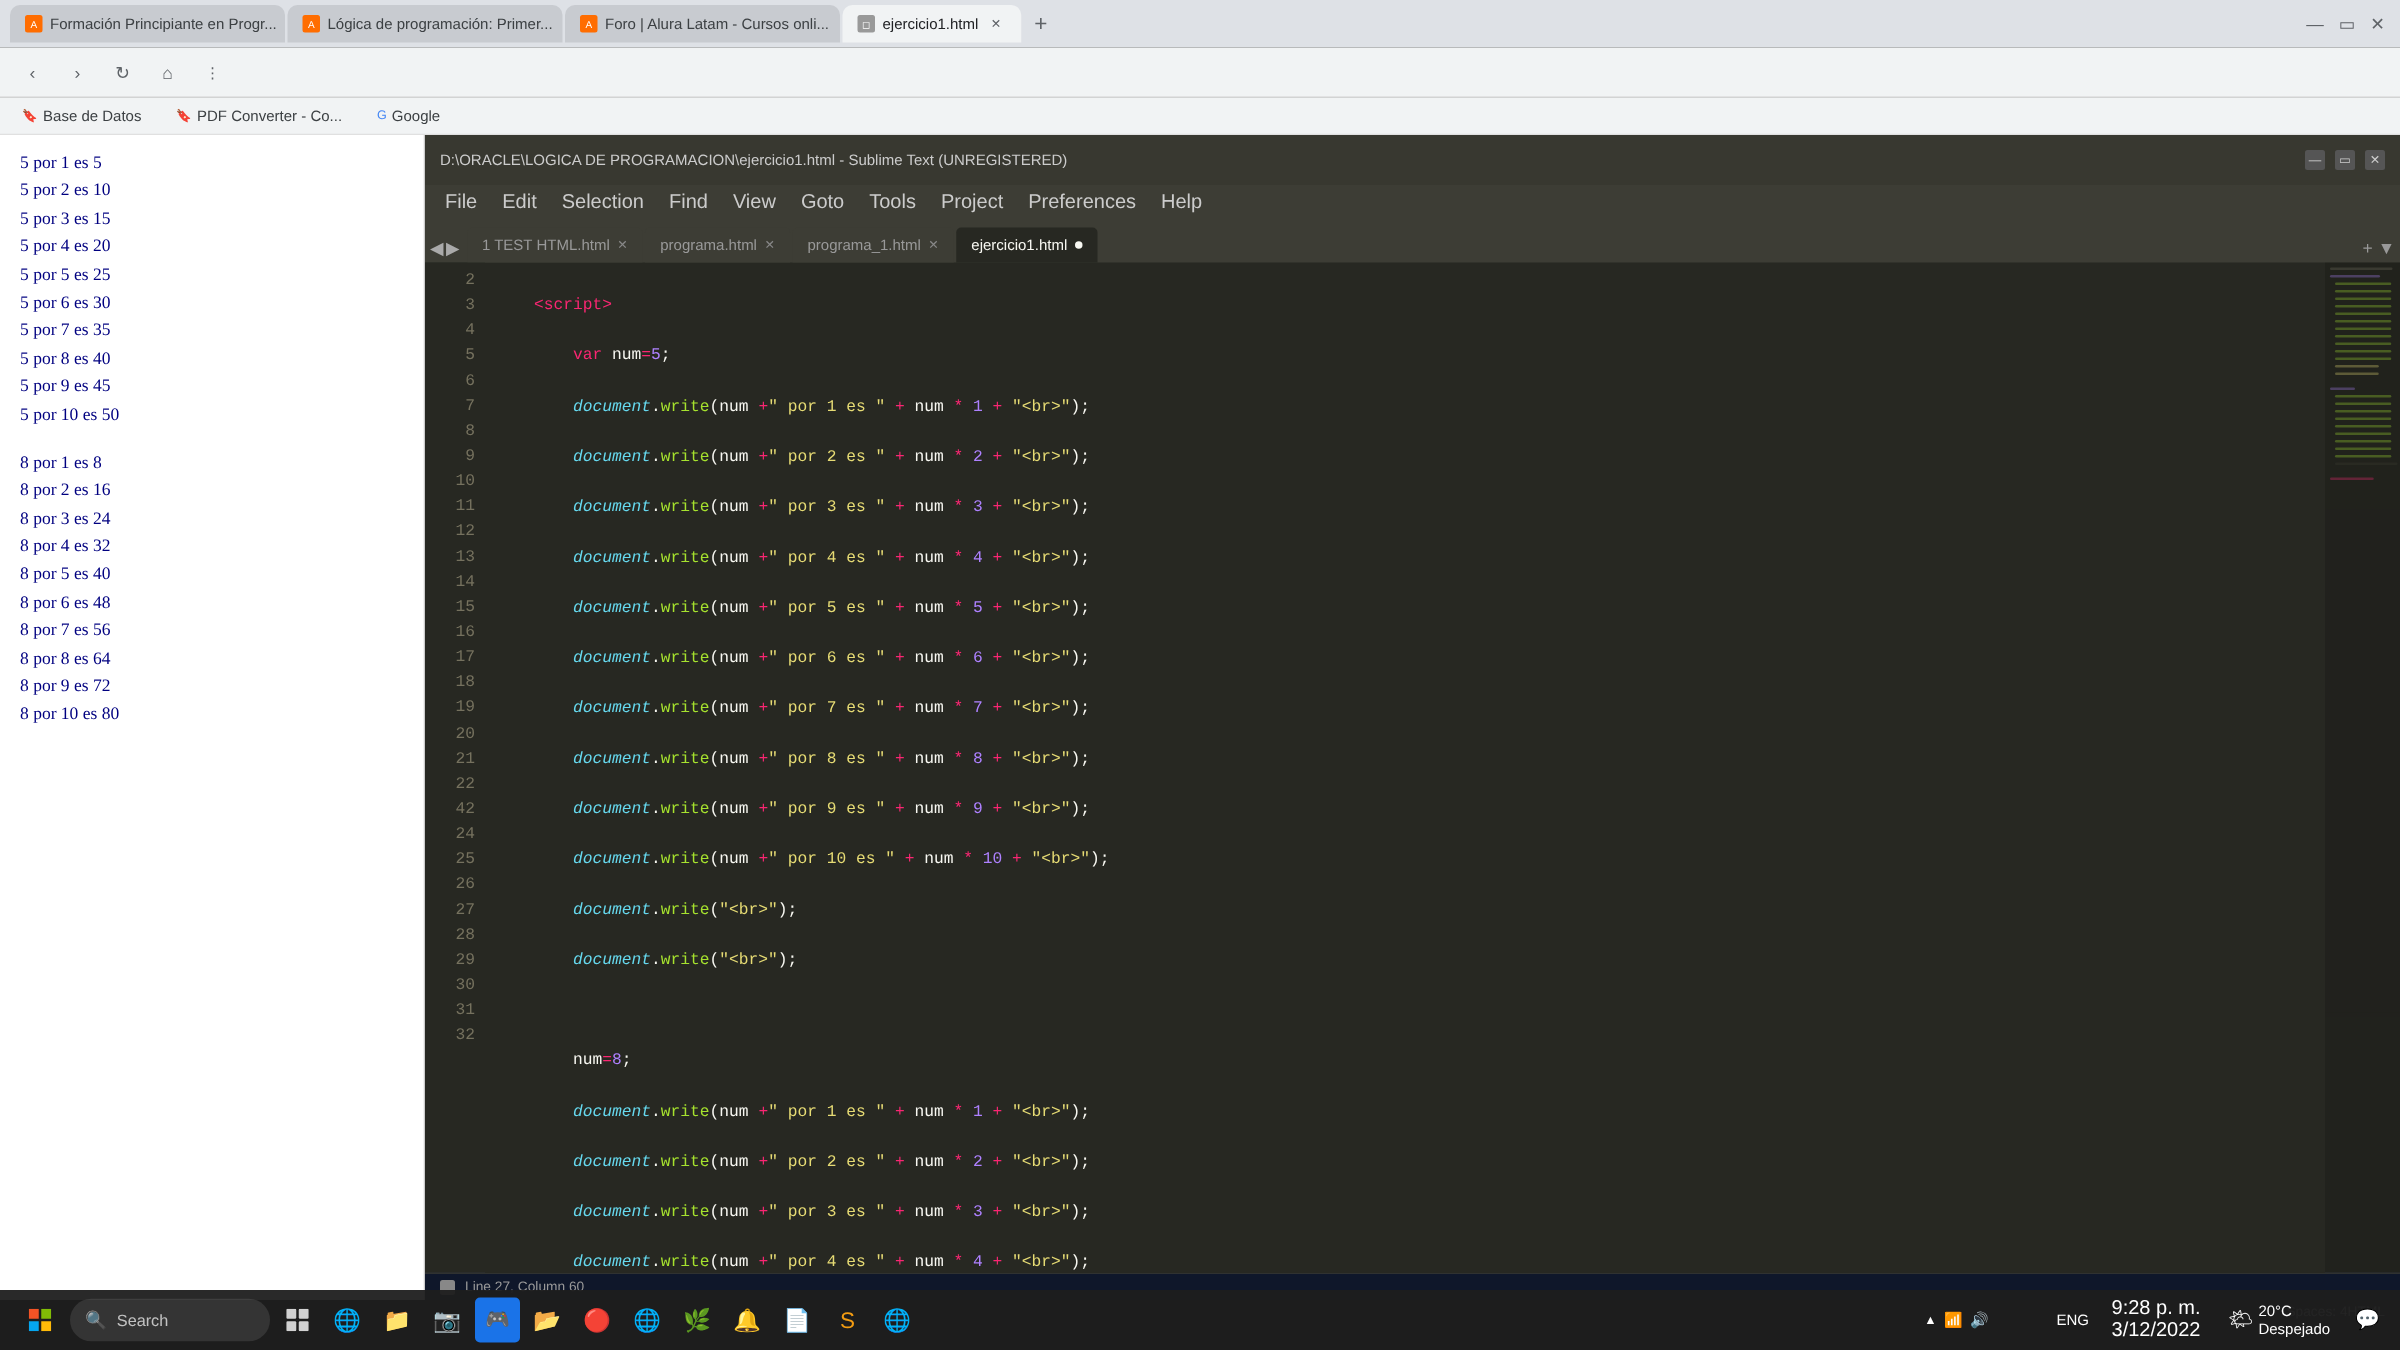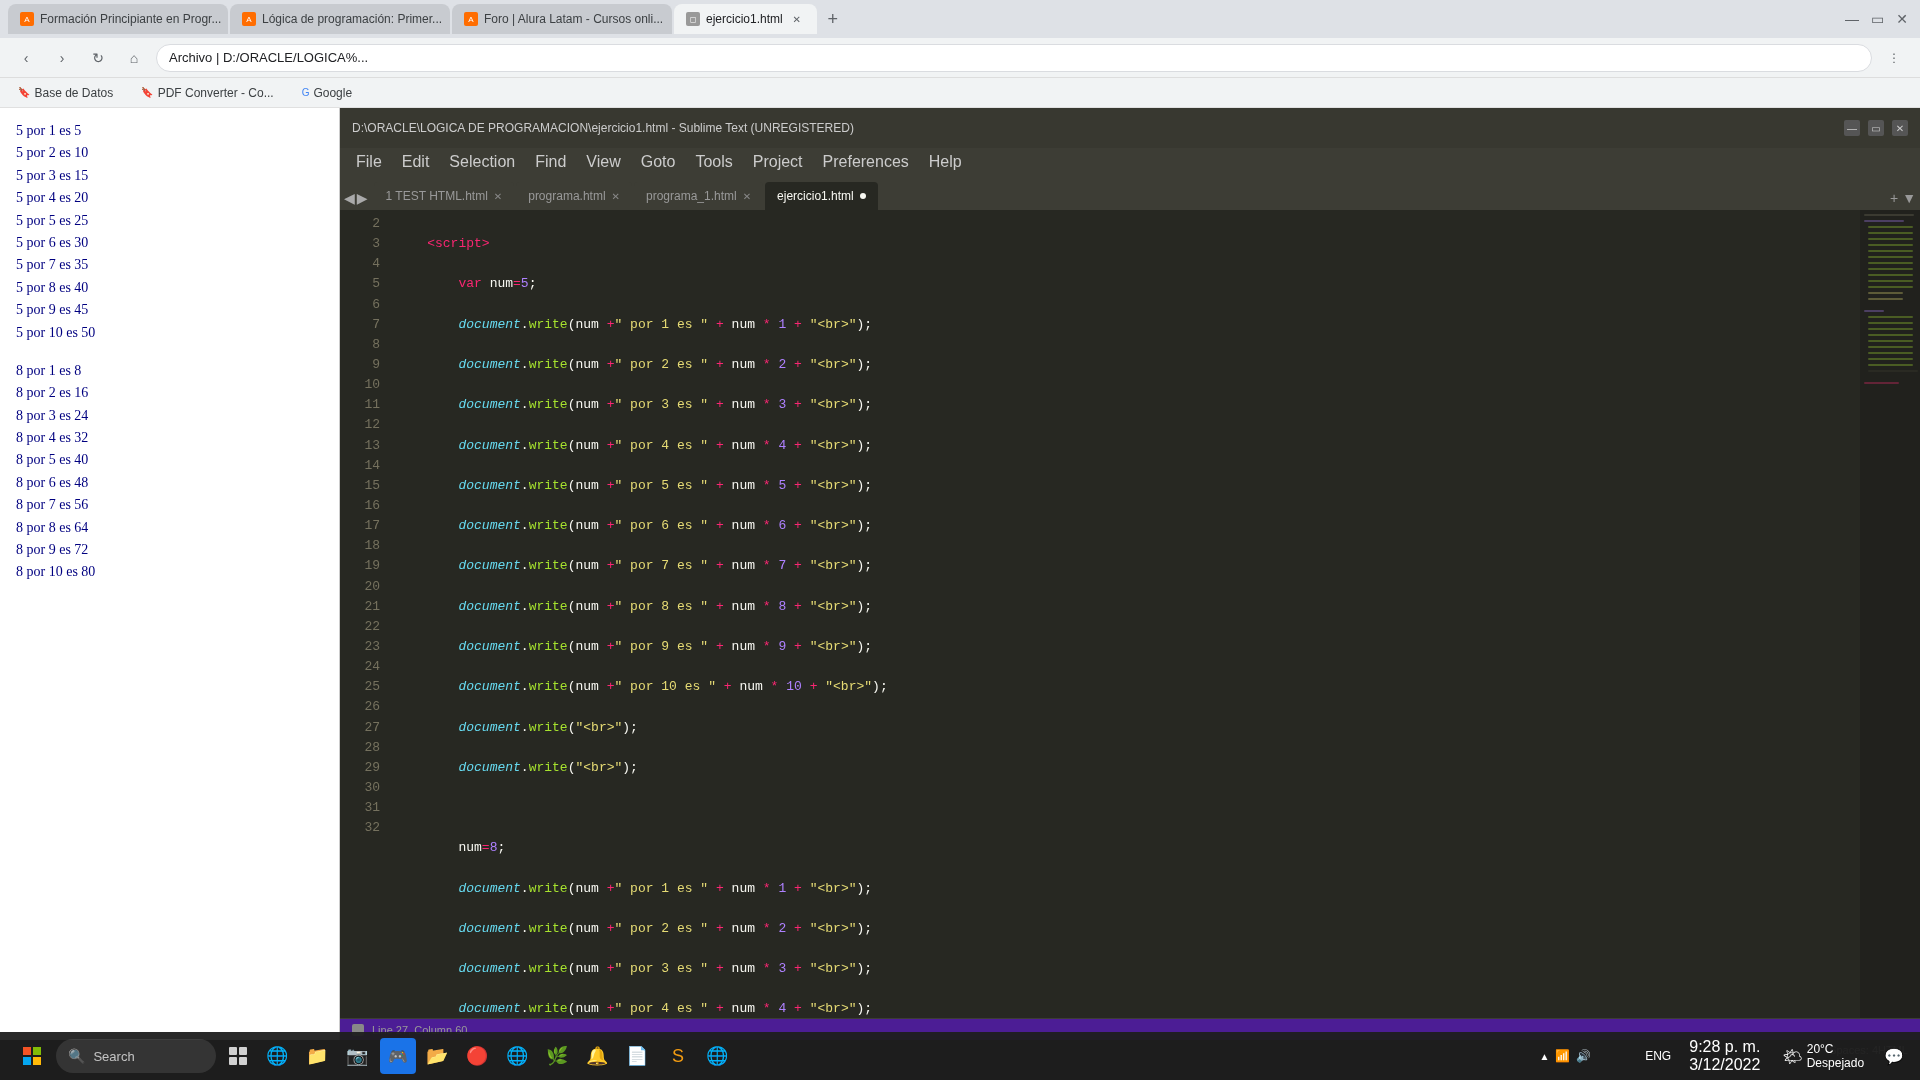--- a/index.html
+++ b/index.html
@@ -266,21 +266,21 @@
     .num { color: #ae81ff; }       
     .tag { color: #f92672; }      
     .punc { color: #f8f8f2; }      
     .obj { color: #66d9ef; font-style: italic; } 
     .method { color: #a6e22e; }    
     .var-name { color: #f8f8f2; }  
     .op { color: #f92672; }
 
     .status-bar {
       height: 22px;
-      background: #4c1d95;
+      background: #0f172a;
       border-top: 1px solid #3d3d35;
       display: flex;
       align-items: center;
       padding: 0 12px;
       font-size: 11px;
       color: #999;
       gap: 8px;
     }
     .status-right {
       margin-left: auto;
@@ -402,23 +402,20 @@
       <span style="cursor:pointer; padding:4px;">▭</span>
       <span style="cursor:pointer; padding:4px;">✕</span>
     </div>
   </div>
 
   <div class="nav-bar">
     <div class="nav-btn">‹</div>
     <div class="nav-btn">›</div>
     <div class="nav-btn">↻</div>
     <div class="nav-btn">⌂</div>
-    <div class="address-bar">
-      <span class="address-text">Archivo | D:/ORACLE/LOGICA%...</span>
-    </div>
     <div class="nav-btn" style="font-size:12px;">⋮</div>
   </div>
 
   <div class="bookmarks-bar">
     <div class="bookmark-item">
       <span style="font-size:10px;">🔖</span>
       <span>Base de Datos</span>
     </div>
     <div class="bookmark-item">
       <span style="font-size:10px;">🔖</span>
@@ -527,21 +524,21 @@
           <div>13</div>
           <div>14</div>
           <div>15</div>
           <div>16</div>
         <div>17</div>
           <div>18</div>
           <div>19</div>
           <div>20</div>
           <div>21</div>
         <div>22</div>
-          <div>23</div>
+          <div>42</div>
           <div>24</div>
           <div>25</div>
           <div>26</div>
         <div>27</div>
           <div>28</div>
           <div>29</div>
           <div>30</div>
           <div>31</div>
         <div>32</div>
       </div>

